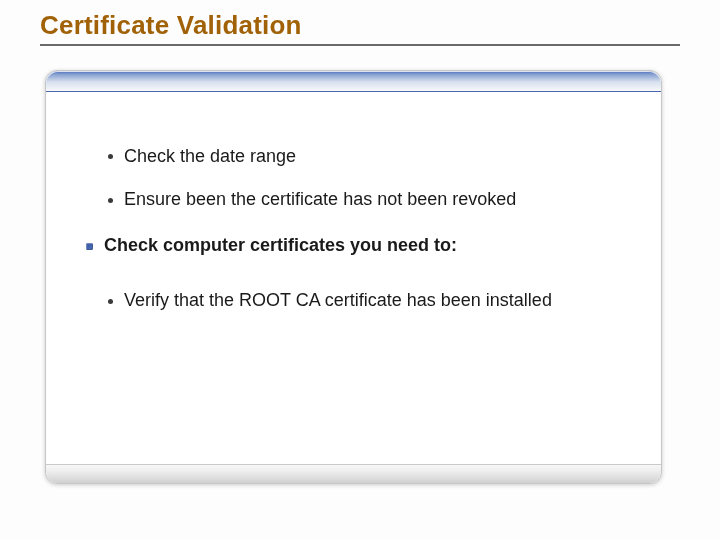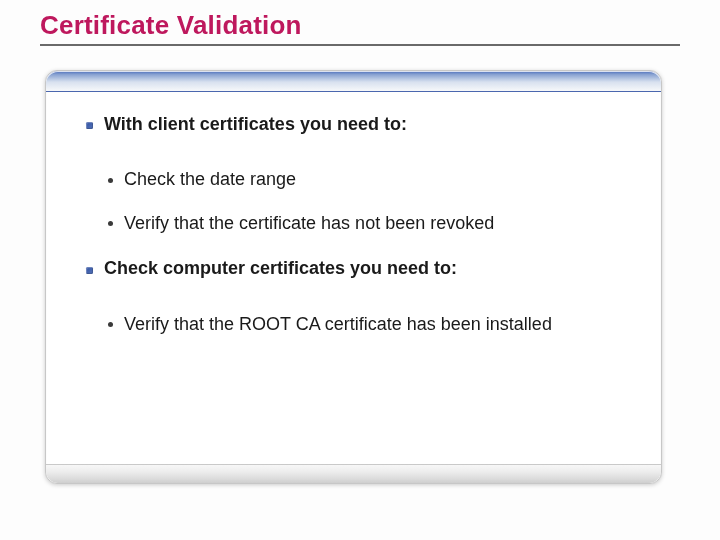--- a/index.html
+++ b/index.html
@@ -17,21 +17,21 @@
     width: 720px;
     height: 540px;
     box-sizing: border-box;
   }
   .title {
     position: absolute;
     left: 40px;
     top: 10px;
     font-size: 26px;
     font-weight: 700;
-    color: #be185d;
+    color: #a16207;
     letter-spacing: 0.2px;
   }
   .title-underline {
     position: absolute;
     left: 40px;
     top: 44px;
     width: 640px;
     height: 0;
     border-bottom: 2px solid #6a6a6a;
   }
@@ -140,24 +140,23 @@
 
   <div class="title">Certificate Validation</div>
   <div class="title-underline"></div>
 
   <div class="panel">
     <div class="panel-top"></div>
     <div class="panel-bottom"></div>
 
     <div class="content">
 
-      <div class="lvl1">With client certificates you need to:</div>
       <div class="subgroup">
         <div class="lvl2">Check the date range</div>
-        <div class="lvl2">Verify that the certificate has not been revoked</div>
+        <div class="lvl2">Ensure been the certificate has not been revoked</div>
       </div>
 
       <div class="lvl1">Check computer certificates you need to:</div>
       <div class="subgroup">
         <div class="lvl2">Verify that the ROOT CA certificate has been installed</div>
       </div>
 
     </div>
   </div>
 

